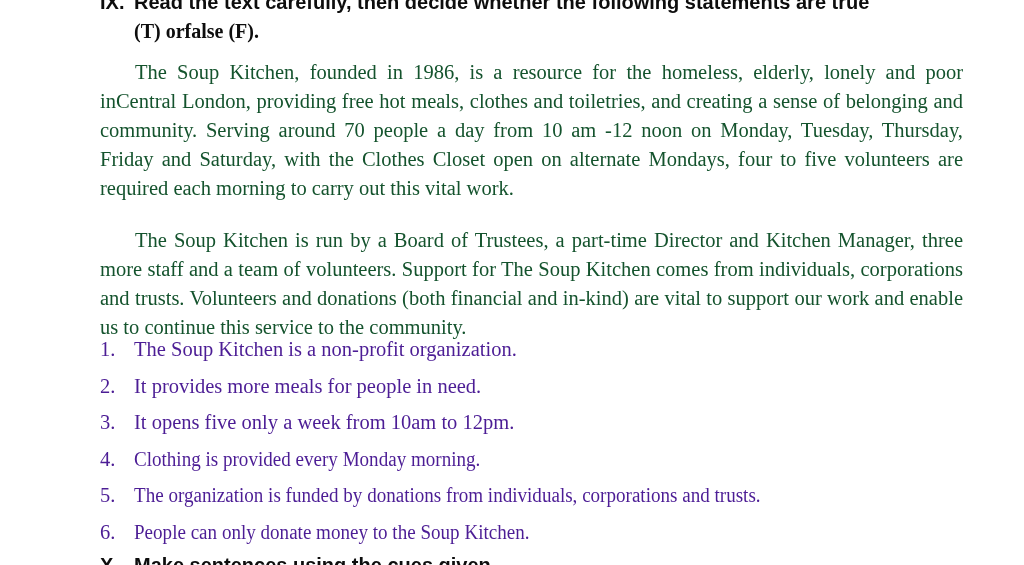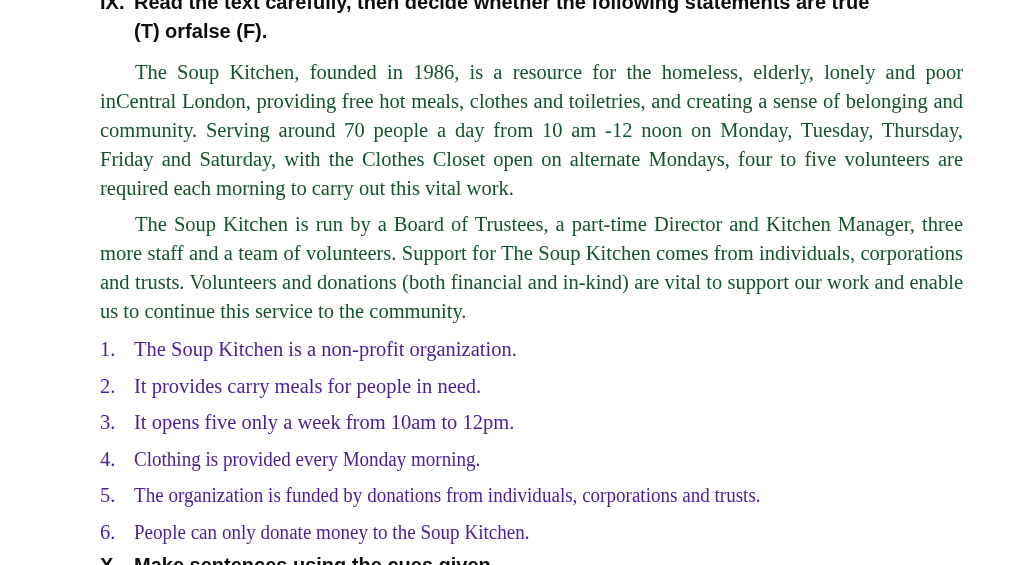--- a/index.html
+++ b/index.html
@@ -32,36 +32,37 @@
       white-space: nowrap;
     }
     .heading .num {
       display: inline-block;
       width: 34px;
     }
     .heading-ix { top: -12px; }
     .heading-ix .line2 {
       display: block;
       padding-left: 34px;
+      font-family: Liberation Serif, serif;
     }
     .heading-x { top: 551px; }
     .para {
       position: absolute;
       left: 100px;
       width: 863px;
       font-family: "Liberation Serif", serif;
       font-size: 20.5px;
       line-height: 29px;
       text-align: justify;
       text-indent: 35px;
       color: #14532d;
       margin: 0;
     }
     .para-1 { top: 58px; }
-    .para-2 { top: 210px; }
+    .para-2 { top: 226px; }
     .statements {
       position: absolute;
       left: 100px;
       top: 335px;
       margin: 0;
       padding: 0;
       list-style: none;
       font-family: "Liberation Serif", serif;
       font-size: 20.5px;
       color: #4c1d95;
@@ -92,21 +93,21 @@
   </div>
 
   <p class="para para-1">The Soup Kitchen, founded in 1986, is a resource for the homeless, elderly, lonely and poor inCentral London, providing free hot meals, clothes and toiletries, and creating a sense of belonging and community. Serving around 70 people a day from 10 am -12 noon on Monday, Tuesday, Thursday, Friday and Saturday, with the Clothes Closet open on alternate Mondays, four to five volunteers are required each morning to carry out this vital work.</p>
   <p class="para para-2">The Soup Kitchen is run by a Board of Trustees, a part-time Director and Kitchen Manager, three more staff and a team of volunteers. Support for The Soup Kitchen comes from individuals, corporations and trusts. Volunteers and donations (both financial and in-kind) are vital to support our work and enable us to continue this service to the community.</p>
 
   <ol class="statements">
     <li class="statement">
       <span class="idx">1.</span><span class="txt">The Soup Kitchen is a non-profit organization.</span>
     </li>
     <li class="statement">
-      <span class="idx">2.</span><span class="txt">It provides carry meals for people in need.</span>
+      <span class="idx">2.</span><span class="txt">It provides more meals for people in need.</span>
     </li>
     <li class="statement">
       <span class="idx">3.</span><span class="txt">It opens five only a week from 10am to 12pm.</span>
     </li>
     <li class="statement condensed">
       <span class="idx">4.</span><span class="txt">Clothing is provided every Monday morning.</span>
     </li>
     <li class="statement condensed">
       <span class="idx">5.</span><span class="txt">The organization is funded by donations from individuals, corporations and trusts.</span>
     </li>

